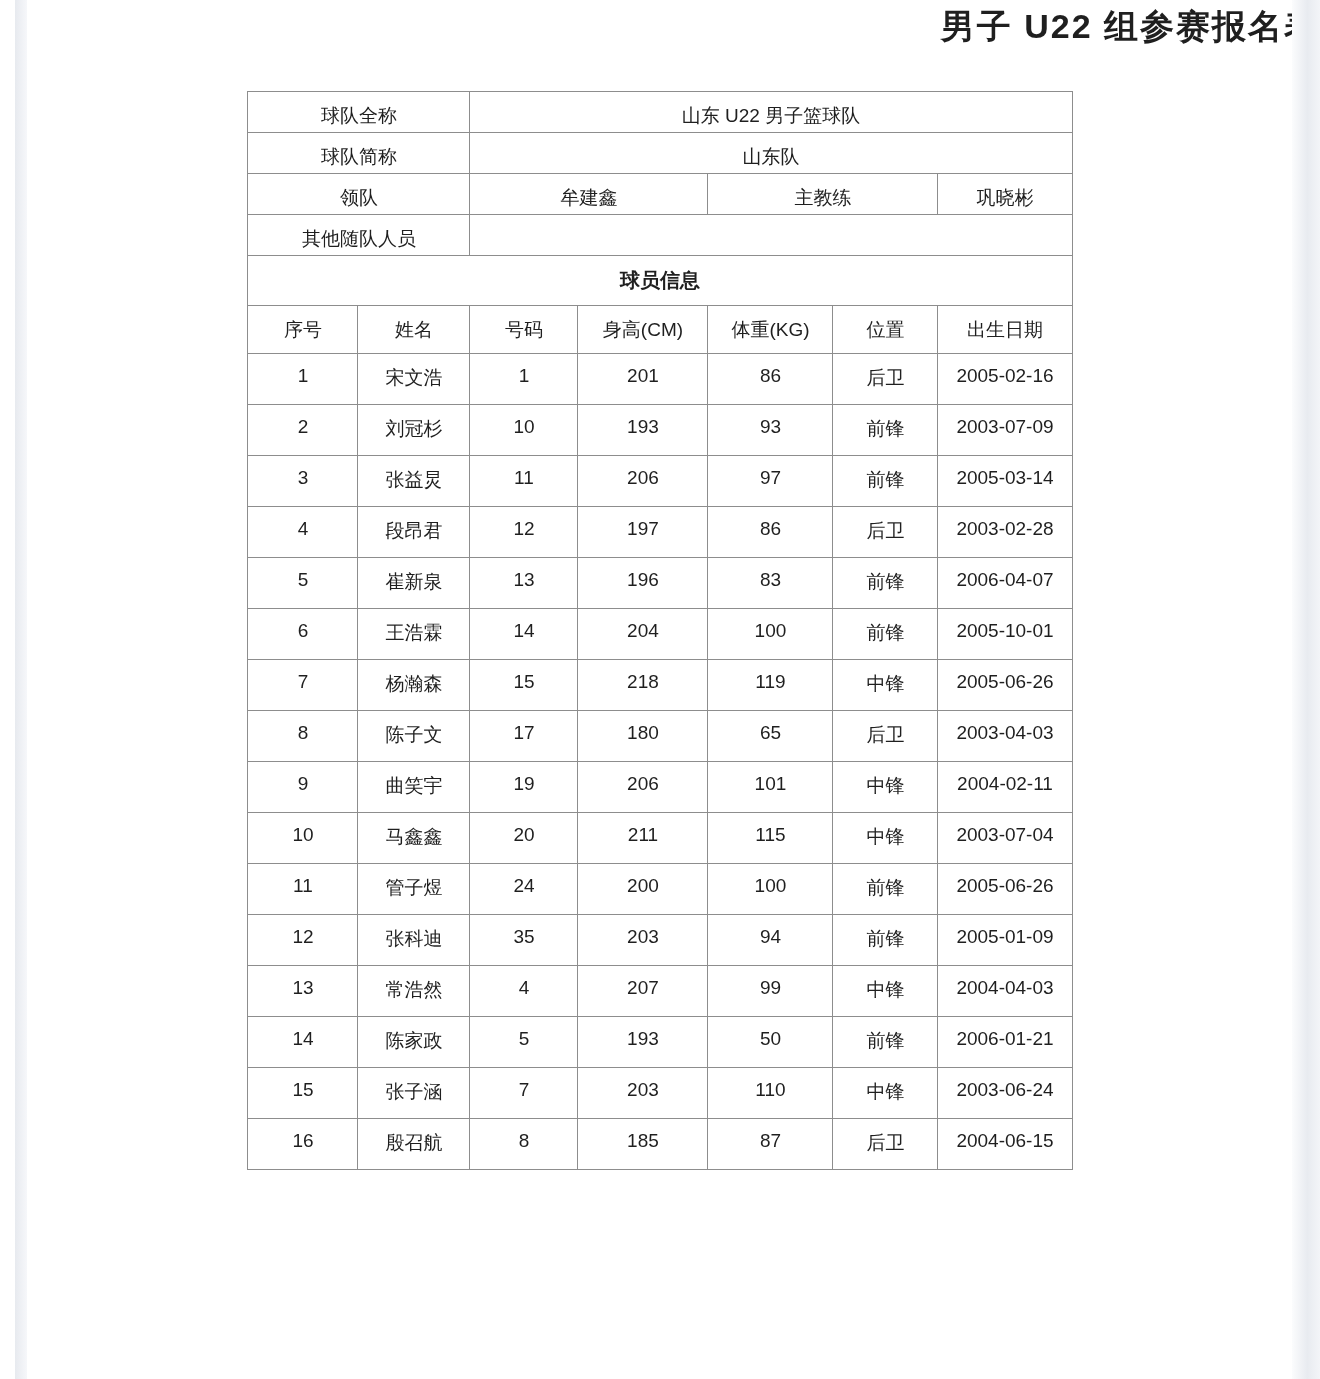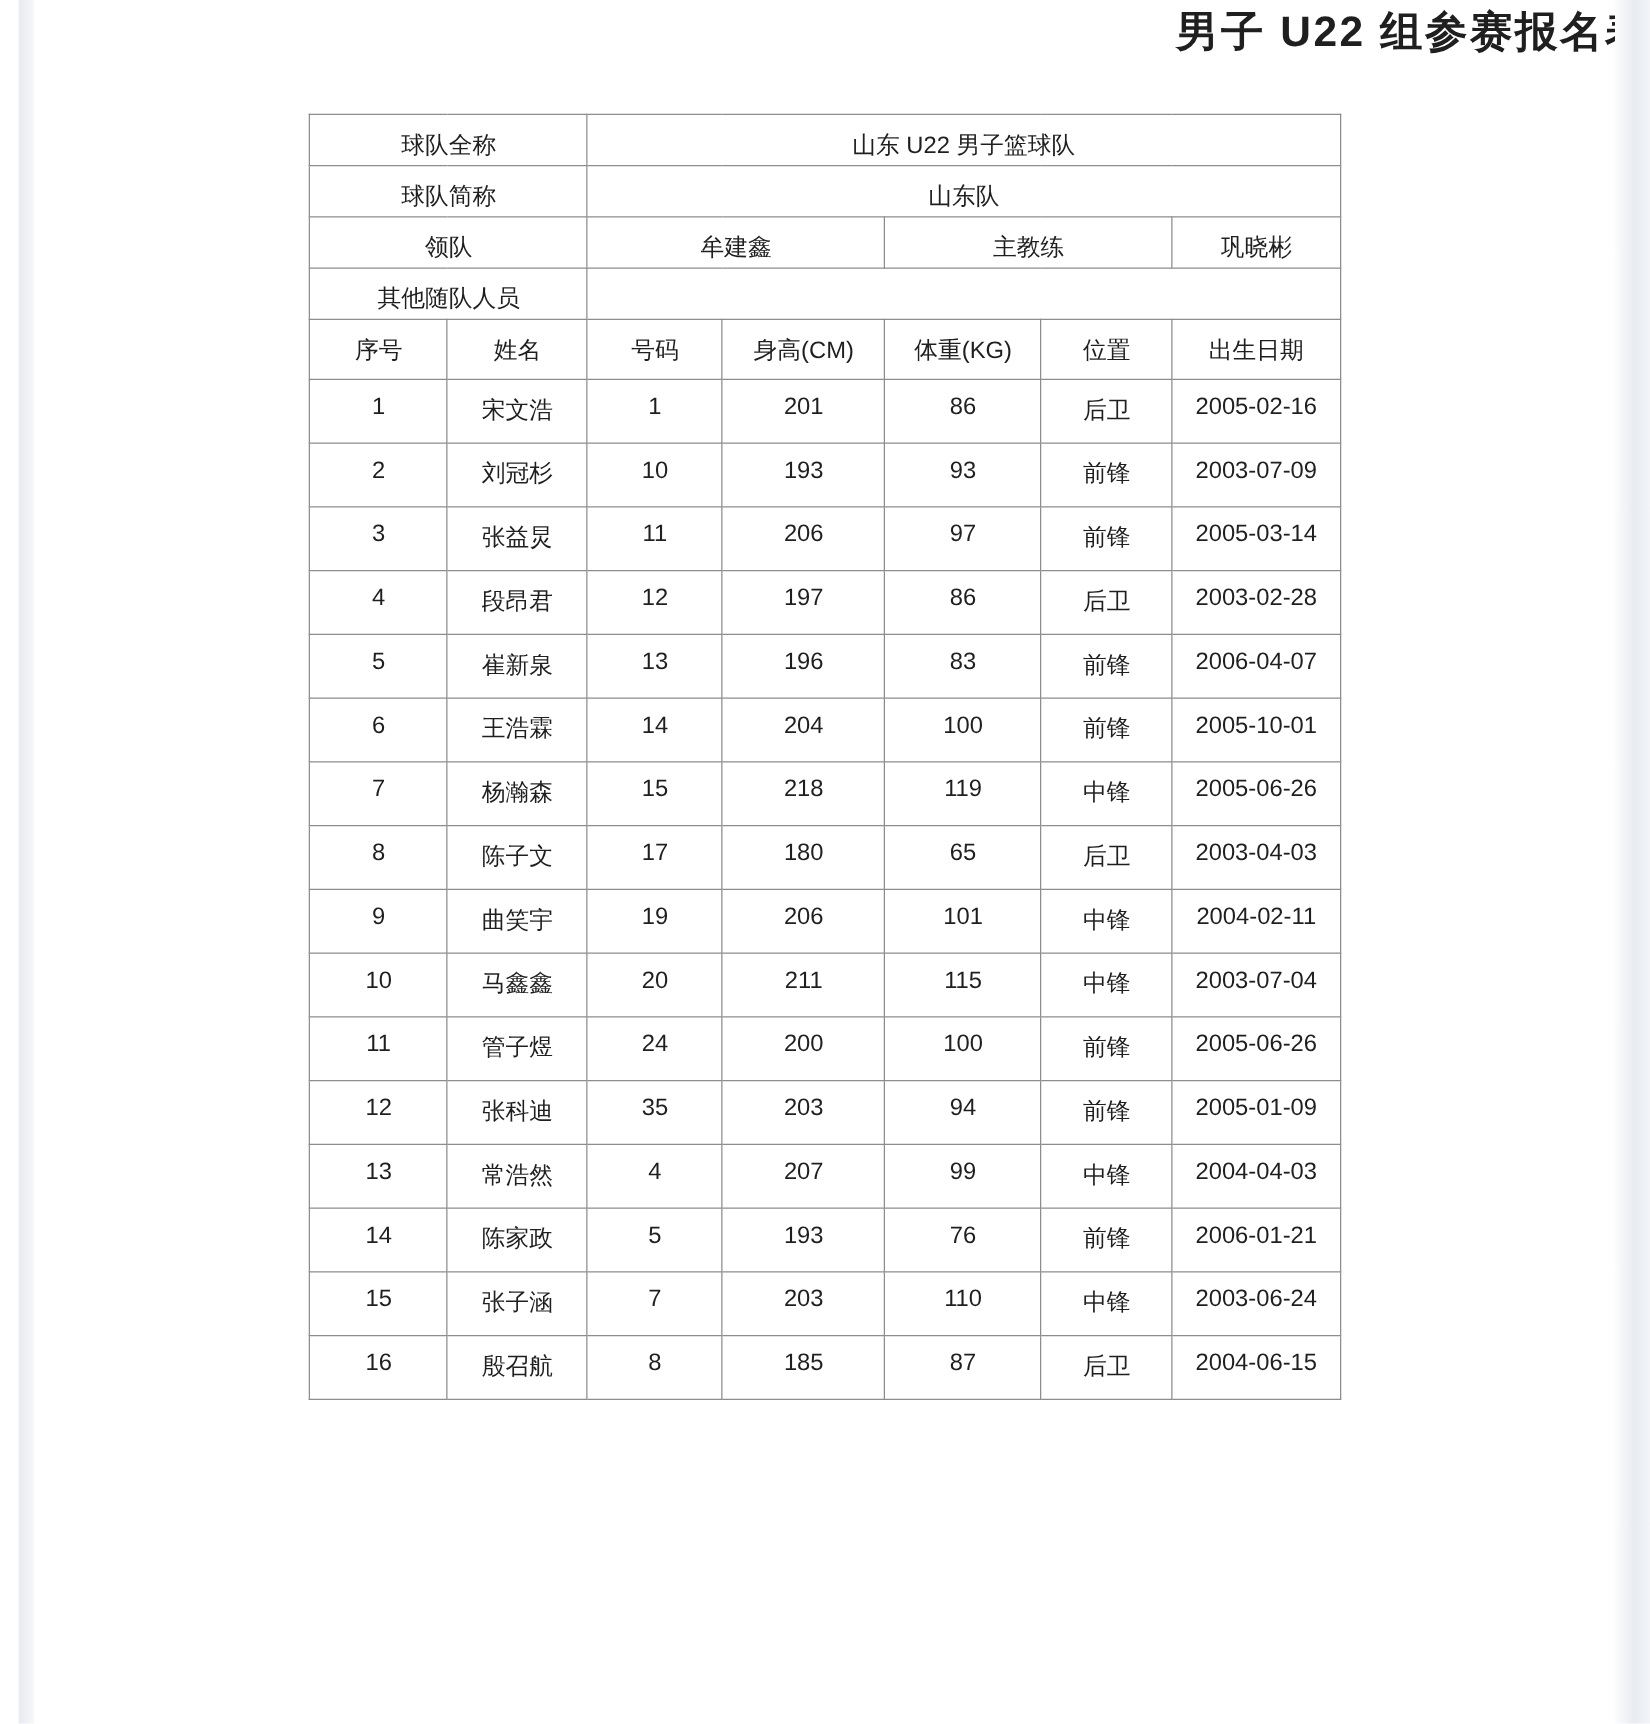--- a/index.html
+++ b/index.html
@@ -88,20 +88,23 @@
     <tr class="info-row">
       <td colspan="2">领队</td>
       <td colspan="2">牟建鑫</td>
       <td colspan="2">主教练</td>
       <td>巩晓彬</td>
     </tr>
     <tr class="info-row">
       <td colspan="2">其他随队人员</td>
       <td colspan="5"></td>
     </tr>
+    <tr class="section-row">
+      <td colspan="7">球员信息</td>
+    </tr>
     <tr class="header-row">
       <th>序号</th>
       <th>姓名</th>
       <th>号码</th>
       <th>身高(CM)</th>
       <th>体重(KG)</th>
       <th>位置</th>
       <th>出生日期</th>
     </tr>
   </tbody>
@@ -221,21 +224,21 @@
         <td>207</td>
         <td>99</td>
         <td>中锋</td>
         <td>2004-04-03</td>
       </tr>
       <tr class="player-row">
         <td>14</td>
         <td>陈家政</td>
         <td>5</td>
         <td>193</td>
-        <td>76</td>
+        <td>50</td>
         <td>前锋</td>
         <td>2006-01-21</td>
       </tr>
       <tr class="player-row">
         <td>15</td>
         <td>张子涵</td>
         <td>7</td>
         <td>203</td>
         <td>110</td>
         <td>中锋</td>

